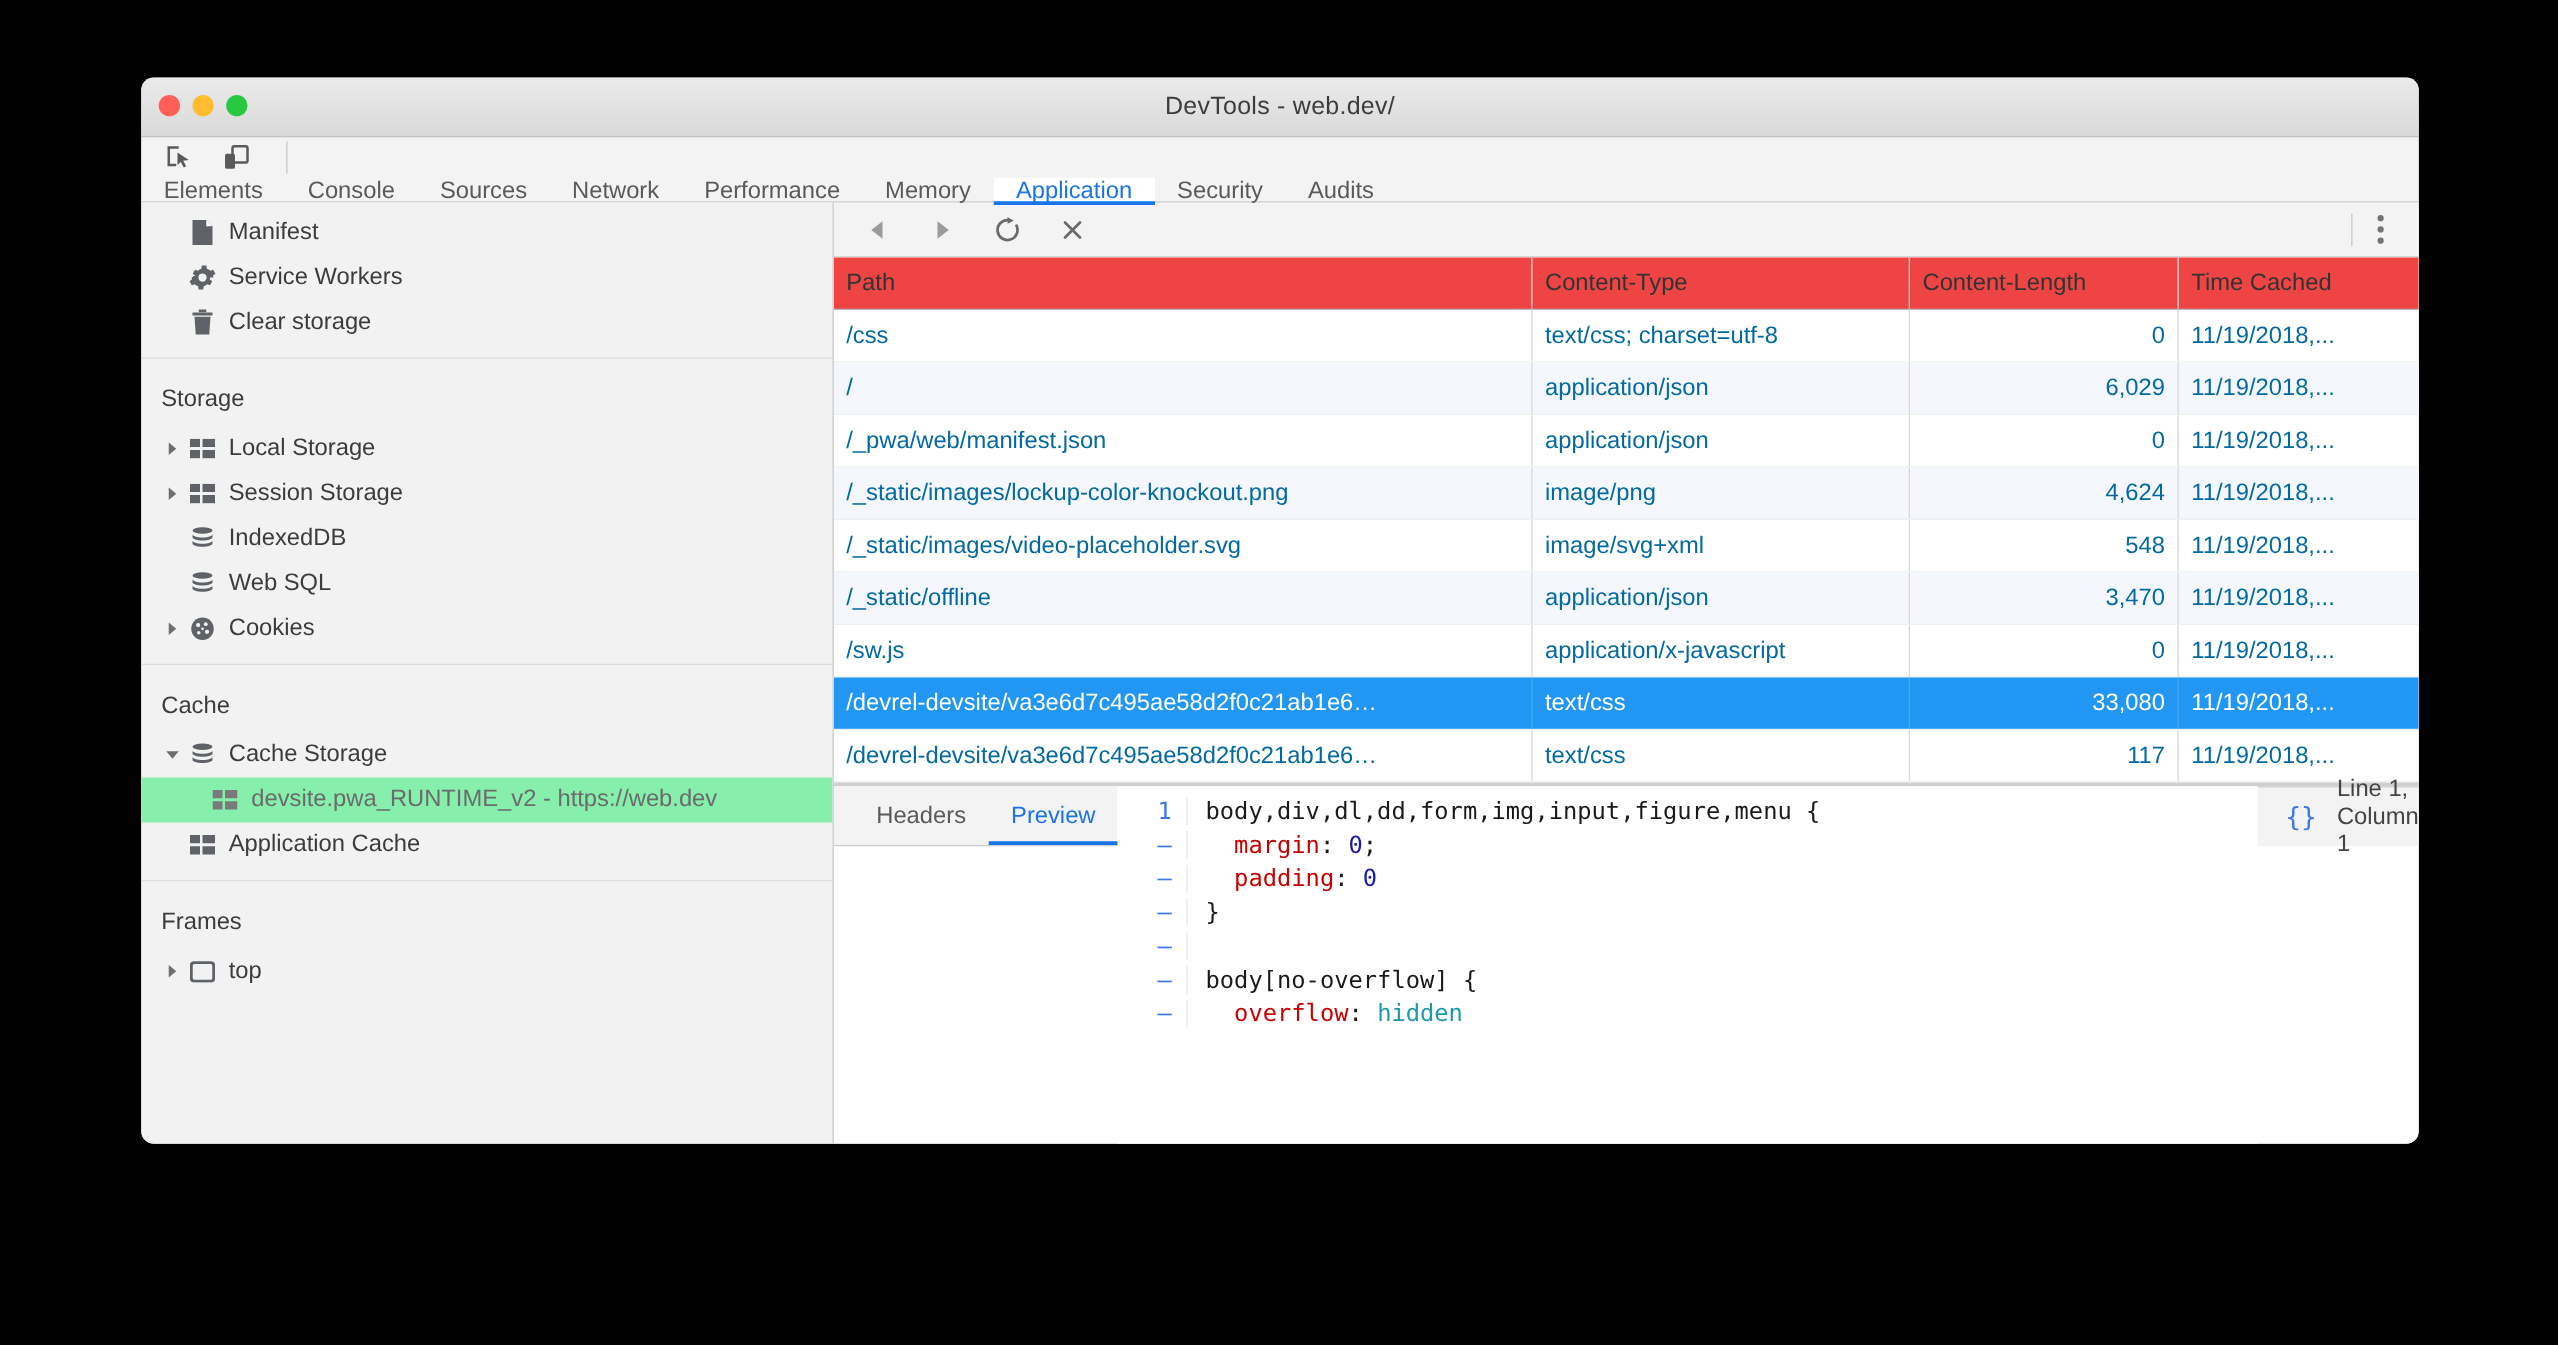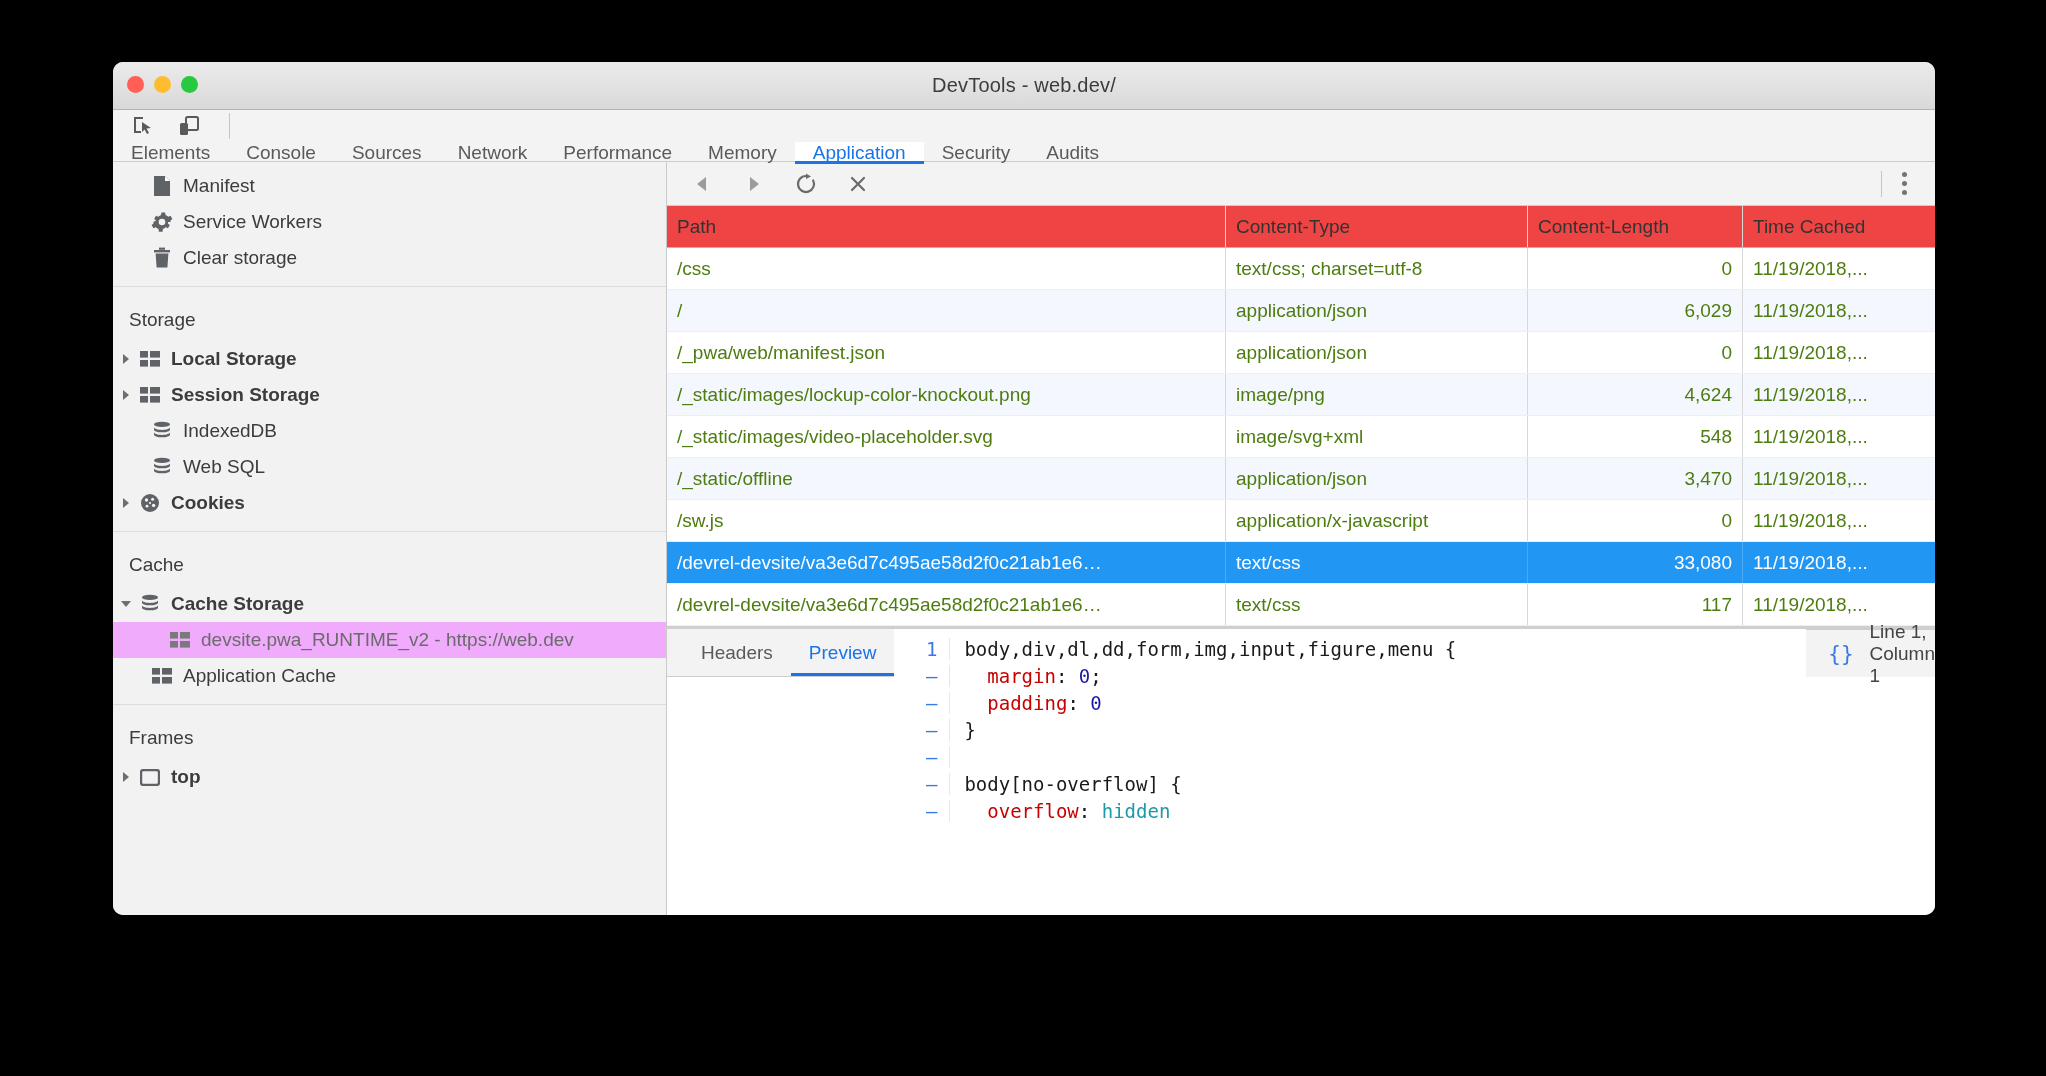--- a/index.html
+++ b/index.html
@@ -87,33 +87,33 @@
     font-size: 19px; color: #3c3c3c;
     padding: 16px 0 10px 16px;
   }
   .tree-row {
     display: flex; align-items: center;
     height: 36px;
     padding-left: 16px;
     font-size: 19px; color: #3c3c3c;
     white-space: nowrap;
   }
-  .tree-row.selected { background: #f0abfc; }
+  .tree-row.selected { background: #86efac; }
   .tree-row .twisty {
     width: 18px; flex: 0 0 18px;
     display: flex; align-items: center; justify-content: center;
     margin-right: 2px;
   }
   .tree-row .twisty svg { display: block; }
   .tree-row .ticon {
     width: 26px; flex: 0 0 26px;
     display: flex; align-items: center; justify-content: center;
     margin-right: 8px;
   }
-  .tree-row.indent1 { padding-left: 4px; font-weight: bold; }
+  .tree-row.indent1 { padding-left: 16px; }
   .tree-row.indent2 { padding-left: 54px; }
   .tree-row.noTwisty { padding-left: 36px; }
 
   
   #main { flex: 1; display: flex; flex-direction: column; background: #fff; min-width: 0; }
 
   #cache-toolbar {
     height: 44px;
     background: #f3f3f3;
     border-bottom: 1px solid #cdcdcd;
@@ -127,21 +127,21 @@
   .grid-head {
     display: flex;
     height: 42px;
     background: #ef4444;
     border-bottom: 1px solid #b9b9b9;
     font-size: 19px; color: #333;
   }
   .grid-head .cell { display: flex; align-items: center; }
   .grid-row {
     display: flex; height: 42px;
-    font-size: 19px; color: #4d7c0f;
+    font-size: 19px; color: #0369a1;
     border-bottom: 1px solid #eceff4;
   }
   .grid-row.odd { background: #f4f7fd; }
   .grid-row.selected { background: #2196f3; color: #fff; }
   .grid-row .cell { display: flex; align-items: center; }
 
   .cell { padding: 0 10px; overflow: hidden; white-space: nowrap; border-right: 1px solid #d8d8d8; }
   .grid-row.selected .cell { border-right-color: #49a9f5; }
   .col-path   { width: 559px; flex: 0 0 559px; }
   .col-type   { width: 302px; flex: 0 0 302px; }

